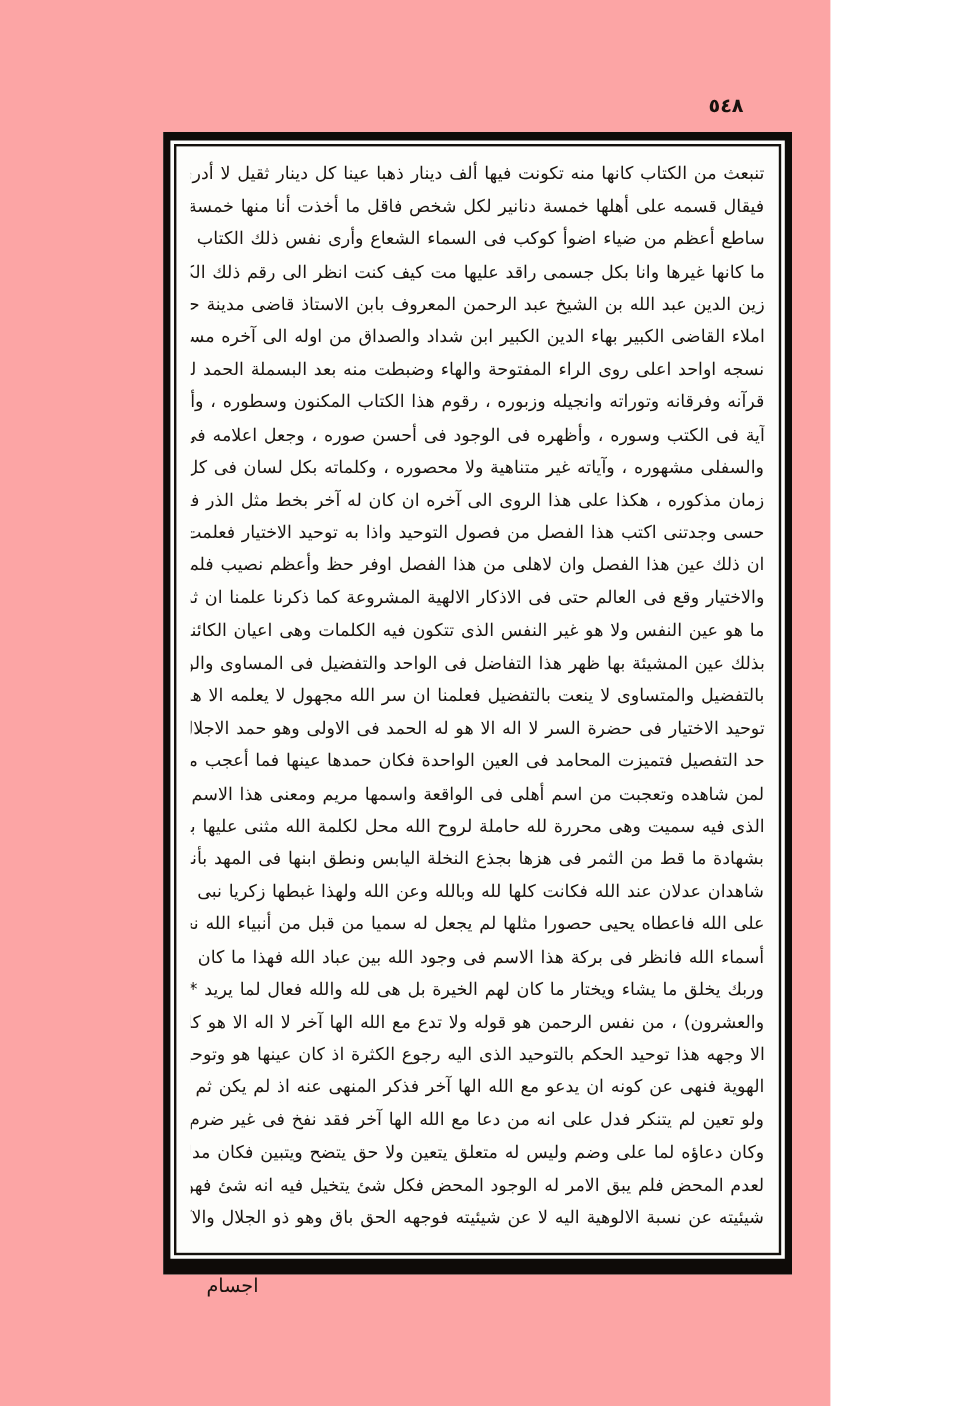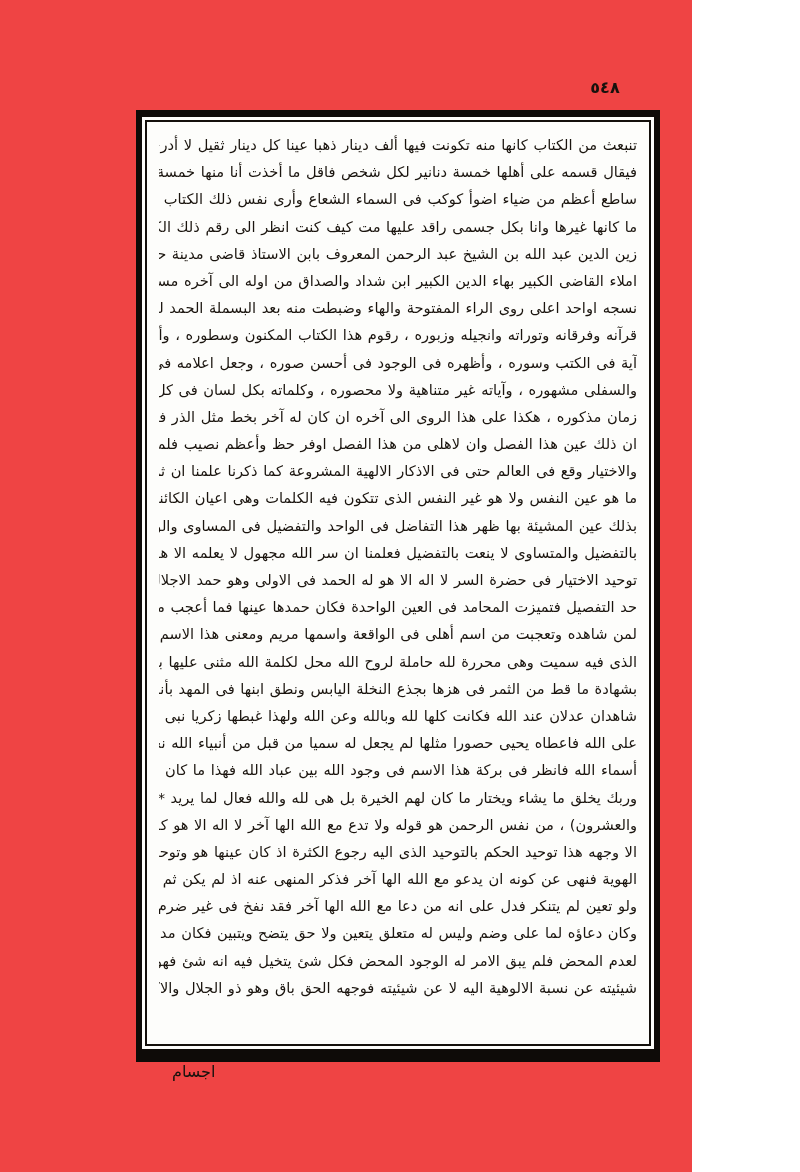--- a/index.html
+++ b/index.html
@@ -4,21 +4,21 @@
 <style>
   html, body {
     margin: 0;
     padding: 0;
     background: #ffffff;
   }
   .page {
     position: relative;
     width: 692px;
     height: 1172px;
-    background: #ef4444;
+    background: #fca5a5;
     overflow: hidden;
     font-family: "DejaVu Sans", sans-serif;
     color: #17120d;
   }
   .page-number {
     position: absolute;
     top: 78px;
     left: 580px;
     width: 50px;
     text-align: center;
@@ -85,20 +85,21 @@
         <div class="text-line">فيقال قسمه على أهلها خمسة دنانير لكل شخص فاقل ما أخذت أنا منها خمسة دنانير عليها نور</div>
         <div class="text-line">ساطع أعظم من ضياء اضوأ كوكب فى السماء الشعاع وأرى نفس ذلك الكتاب هو عين اهلى</div>
         <div class="text-line">ما كانها غيرها وانا بكل جسمى راقد عليها مت كيف كنت انظر الى رقم ذلك الكتاب فاجده بخط</div>
         <div class="text-line">زين الدين عبد الله بن الشيخ عبد الرحمن المعروف بابن الاستاذ قاضى مدينة حلب كتبه عن</div>
         <div class="text-line">املاء القاضى الكبير بهاء الدين الكبير ابن شداد والصداق من اوله الى آخره مسجع الالفاظ</div>
         <div class="text-line">نسجه اواحد اعلى روى الراء المفتوحة والهاء وضبطت منه بعد البسملة الحمد لله الذى جعل</div>
         <div class="text-line">قرآنه وفرقانه وتوراته وانجيله وزبوره ، رقوم هذا الكتاب المكنون وسطوره ، وأودعه كل</div>
         <div class="text-line">آية فى الكتب وسوره ، وأظهره فى الوجود فى أحسن صوره ، وجعل اعلامه فى العالم العلوى</div>
         <div class="text-line">والسفلى مشهوره ، وآياته غير متناهية ولا محصوره ، وكلماته بكل لسان فى كل زمان وغير</div>
         <div class="text-line">زمان مذكوره ، هكذا على هذا الروى الى آخره ان كان له آخر بخط مثل الذر فما رددت الى</div>
+        <div class="text-line">حسى وجدتنى اكتب هذا الفصل من فصول التوحيد واذا به توحيد الاختيار فعلمت</div>
         <div class="text-line">ان ذلك عين هذا الفصل وان لاهلى من هذا الفصل اوفر حظ وأعظم نصيب فلما رأينا التفاضل</div>
         <div class="text-line">والاختيار وقع فى العالم حتى فى الاذكار الالهية المشروعة كما ذكرنا علمنا ان ثم أمرا مقولا</div>
         <div class="text-line">ما هو عين النفس ولا هو غير النفس الذى تتكون فيه الكلمات وهى اعيان الكائنات واذا</div>
         <div class="text-line">بذلك عين المشيئة بها ظهر هذا التفاضل فى الواحد والتفضيل فى المساوى والواحد لا يتصف</div>
         <div class="text-line">بالتفضيل والمتساوى لا ينعت بالتفضيل فعلمنا ان سر الله مجهول لا يعلمه الا هو فوجدناه</div>
         <div class="text-line">توحيد الاختيار فى حضرة السر لا اله الا هو له الحمد فى الاولى وهو حمد الاجلال والآخرة وهو</div>
         <div class="text-line">حد التفصيل فتميزت المحامد فى العين الواحدة فكان حمدها عينها فما أعجب مقام هذا التوحيد</div>
         <div class="text-line">لمن شاهده وتعجبت من اسم أهلى فى الواقعة واسمها مريم ومعنى هذا الاسم معلوم فى اللسان</div>
         <div class="text-line">الذى فيه سميت وهى محررة لله حاملة لروح الله محل لكلمة الله مثنى عليها بكلام الله مبرأة</div>
         <div class="text-line">بشهادة ما قط من الثمر فى هزها بجذع النخلة اليابس ونطق ابنها فى المهد بأنه عبد الله وهما</div>

